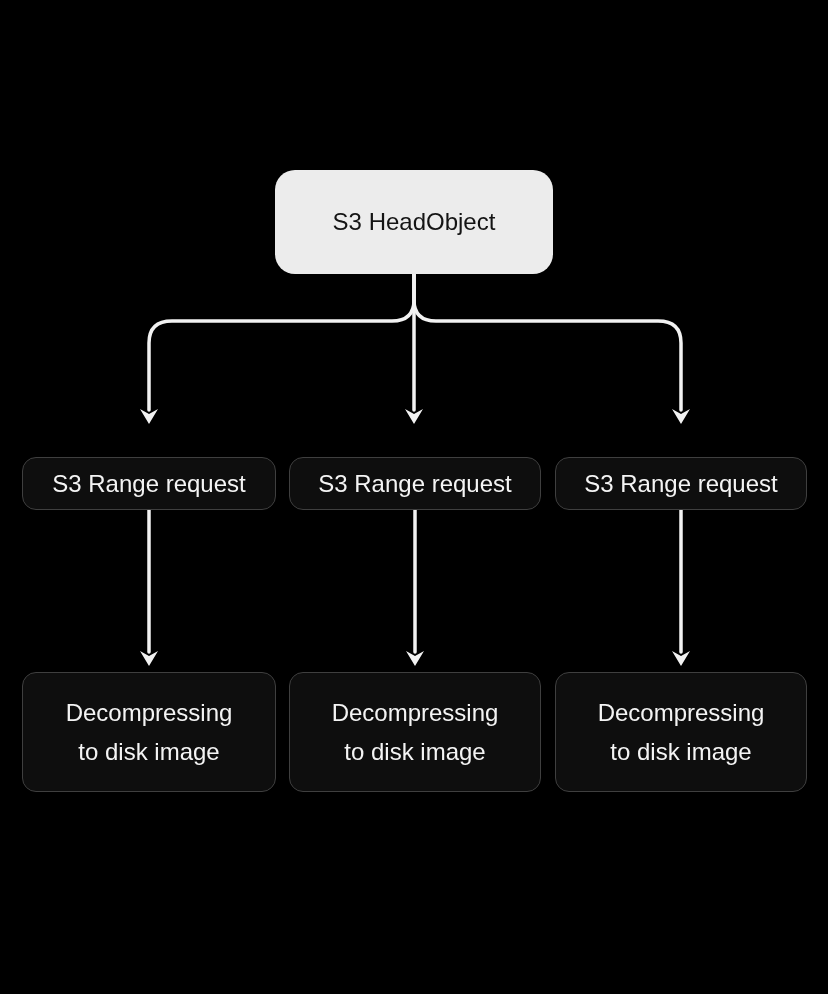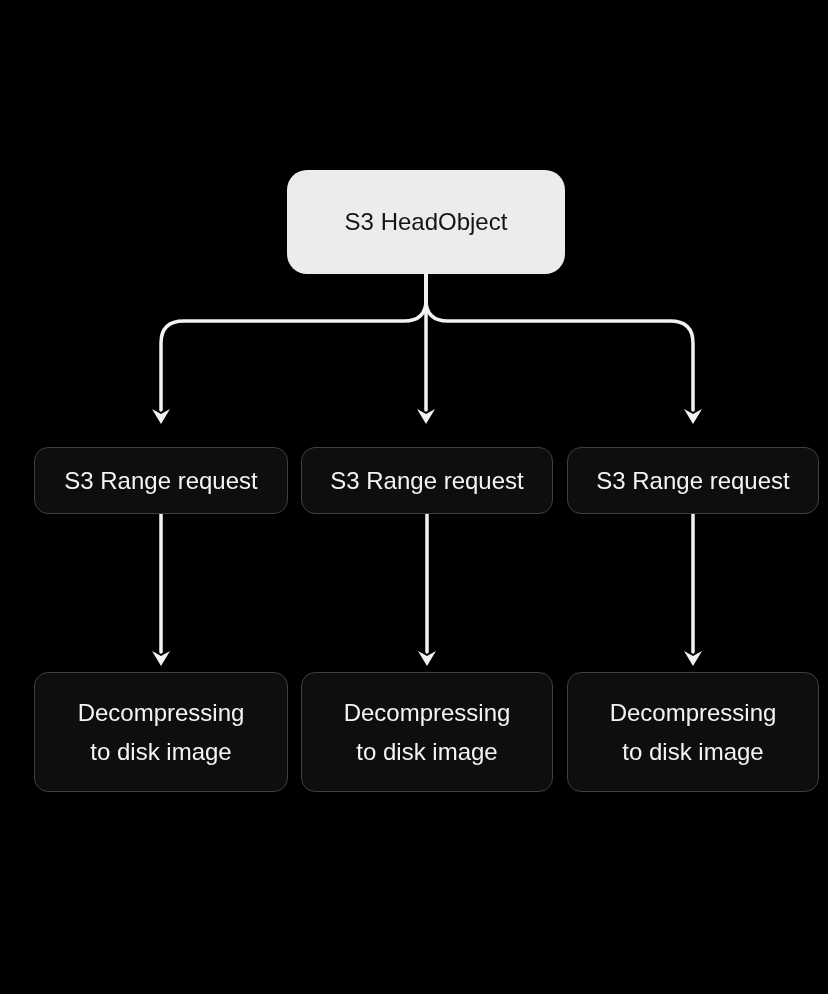--- a/index.html
+++ b/index.html
@@ -10,21 +10,20 @@
     width: 828px;
     height: 994px;
     background: #000000;
     font-family: "Liberation Sans", sans-serif;
     position: relative;
     overflow: hidden;
   }
   .stage {
     position: absolute;
     inset: 0;
-    margin-left: 12px;
   }
   svg.connectors {
     position: absolute;
     left: 0;
     top: 0;
     pointer-events: none;
   }
   .node {
     position: absolute;
     display: flex;
@@ -45,22 +44,22 @@
   }
   .node-dark {
     background: #0e0e0e;
     border: 1px solid #3f3f3f;
     color: #f4f4f4;
     border-radius: 14px;
     font-size: 24px;
     line-height: 39px;
   }
   .row-mid {
-    top: 447px;
-    height: 67px;
+    top: 457px;
+    height: 53px;
   }
   .row-bottom {
     top: 672px;
     height: 120px;
     padding: 10px 28px;
   }
   .col-left {
     left: 22px;
     width: 254px;
   }

